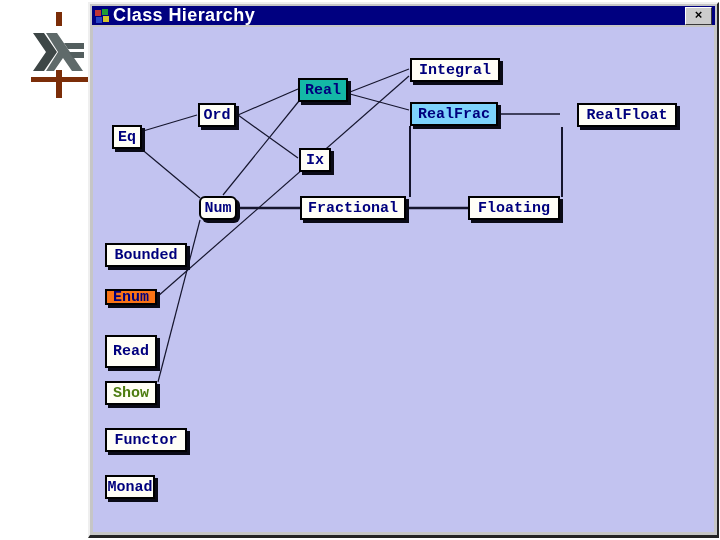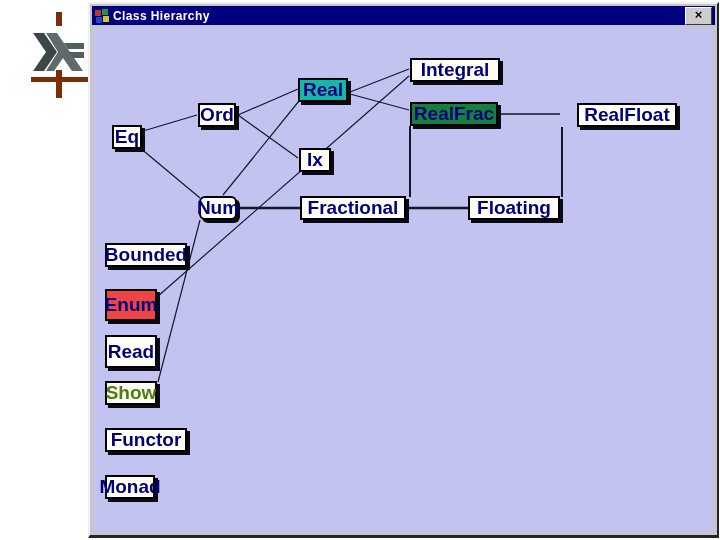--- a/index.html
+++ b/index.html
@@ -14,21 +14,21 @@
     box-sizing:border-box;background:#c6c6c6;
     border-top:2px solid #efefef;border-left:2px solid #efefef;
     border-right:2px solid #242424;border-bottom:3px solid #242424;
     padding:2px;
   }
   .titlebar{
     height:19px;background:#000080;display:flex;align-items:center;
     padding:0 3px;color:#ffffff;
   }
   .title-text{
-    font-size:12px;font-weight:bold;letter-spacing:.4px;margin-left:4px;
+    font-size:18px;font-weight:bold;letter-spacing:.4px;margin-left:4px;
     white-space:nowrap;
   }
   .app-icon{width:14px;height:14px;position:relative;flex:0 0 auto;}
   .app-icon i{position:absolute;width:6px;height:6px;}
   .app-icon .q1{left:0;top:1px;background:#c03434;}
   .app-icon .q2{left:7px;top:0;background:#1d9a34;}
   .app-icon .q3{left:1px;top:8px;background:#2743c4;}
   .app-icon .q4{left:8px;top:7px;background:#d2c42a;}
   .close-btn{
     margin-left:auto;width:25px;height:16px;background:#cccccc;
@@ -46,22 +46,22 @@
   .diagram-layer{
     position:absolute;left:0;top:0;width:720px;height:540px;
     pointer-events:none;
   }
   .diagram-layer svg{position:absolute;left:0;top:0;}
   .node{
     position:absolute;box-sizing:border-box;
     background:#fffef6;border:2px solid #000000;
     box-shadow:3px 3px 0 #0a0a16;
     display:flex;align-items:center;justify-content:center;
-    font-family:Liberation Sans, sans-serif;font-weight:bold;
-    font-size:19px;color:#00007d;pointer-events:auto;
+    font-family:Liberation Mono, monospace;font-weight:bold;
+    font-size:15px;color:#00007d;pointer-events:auto;
     white-space:nowrap;
   }
 
   
   .logo{position:absolute;left:0;top:0;width:92px;height:110px;}
 </style>
 </head>
 <body>
 
 <svg class="logo" viewBox="0 0 92 110" width="92" height="110">
@@ -102,25 +102,25 @@
       <line x1="237" y1="208" x2="300" y2="208" stroke="#15152d" stroke-width="2.5"></line>
       <line x1="406" y1="208" x2="468" y2="208" stroke="#15152d" stroke-width="2.5"></line>
       <line x1="498" y1="114" x2="560" y2="114" stroke="#15152d" stroke-width="1.6"></line>
       <line x1="410" y1="126" x2="410" y2="197" stroke="#15152d" stroke-width="2"></line>
       <line x1="562" y1="127" x2="562" y2="197" stroke="#15152d" stroke-width="2"></line>
     </svg>
 <div class="node" style="left: 112px; top: 125px; width: 30px; height: 24px; background: rgb(255, 254, 246); color: rgb(0, 0, 125);">Eq</div>
     <div class="node" style="left: 198px; top: 103px; width: 38px; height: 24px; background: rgb(255, 254, 246); color: rgb(0, 0, 125);">Ord</div>
     <div class="node" style="left: 298px; top: 78px; width: 50px; height: 24px; background: #14b8a6; color: rgb(0, 0, 125);">Real</div>
     <div class="node" style="left: 410px; top: 58px; width: 90px; height: 24px; background: rgb(255, 254, 246); color: rgb(0, 0, 125);">Integral</div>
-    <div class="node" style="left: 410px; top: 102px; width: 88px; height: 24px; background: #15803d; color: rgb(0, 0, 125);">RealFrac</div>
+    <div class="node" style="left: 410px; top: 102px; width: 88px; height: 24px; background: #7dd3fc; color: rgb(0, 0, 125);">RealFrac</div>
     <div class="node" style="left: 560px; top: 103px; width: 100px; height: 24px; background: rgb(255, 254, 246); color: rgb(0, 0, 125); margin-left: 17px;">RealFloat</div>
     <div class="node" style="left: 299px; top: 148px; width: 32px; height: 24px; background: rgb(255, 254, 246); color: rgb(0, 0, 125);">Ix</div>
     <div class="node" style="left: 199px; top: 196px; width: 38px; height: 24px; background: rgb(255, 254, 246); color: rgb(0, 0, 125); border-radius: 6px;">Num</div>
     <div class="node" style="left: 300px; top: 196px; width: 106px; height: 24px; background: rgb(255, 254, 246); color: rgb(0, 0, 125);">Fractional</div>
     <div class="node" style="left: 468px; top: 196px; width: 92px; height: 24px; background: rgb(255, 254, 246); color: rgb(0, 0, 125);">Floating</div>
     <div class="node" style="left: 105px; top: 243px; width: 82px; height: 24px; background: rgb(255, 254, 246); color: rgb(0, 0, 125);">Bounded</div>
-    <div class="node" style="left: 105px; top: 289px; width: 52px; height: 32px; background: #ef4444; color: rgb(0, 0, 125);">Enum</div>
+    <div class="node" style="left: 105px; top: 289px; width: 52px; height: 16px; background: #f97316; color: rgb(0, 0, 125);">Enum</div>
     <div class="node" style="left: 105px; top: 335px; width: 52px; height: 33px; background: rgb(255, 254, 246); color: rgb(0, 0, 125);">Read</div>
     <div class="node" style="left: 105px; top: 381px; width: 52px; height: 24px; background: rgb(255, 254, 246); color: #4d7c0f;">Show</div>
     <div class="node" style="left: 105px; top: 428px; width: 82px; height: 24px; background: rgb(255, 254, 246); color: rgb(0, 0, 125);">Functor</div>
     <div class="node" style="left: 105px; top: 475px; width: 50px; height: 24px; background: rgb(255, 254, 246); color: rgb(0, 0, 125);">Monad</div>
   </div>
 
 </body></html>

